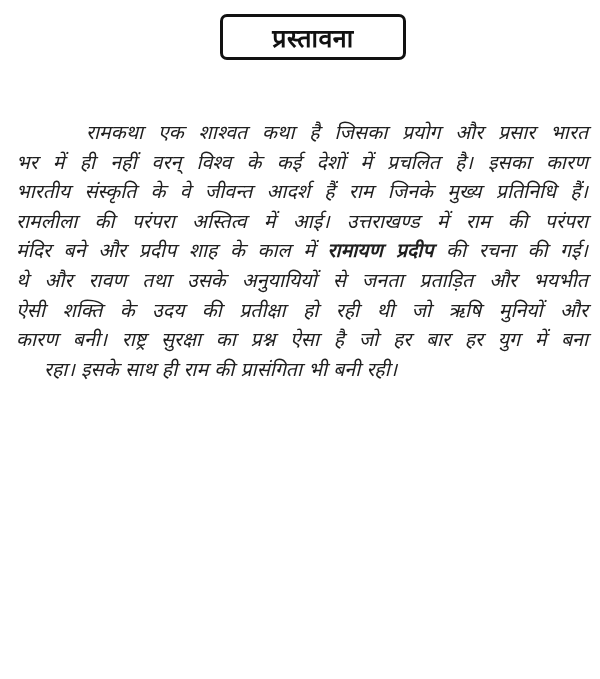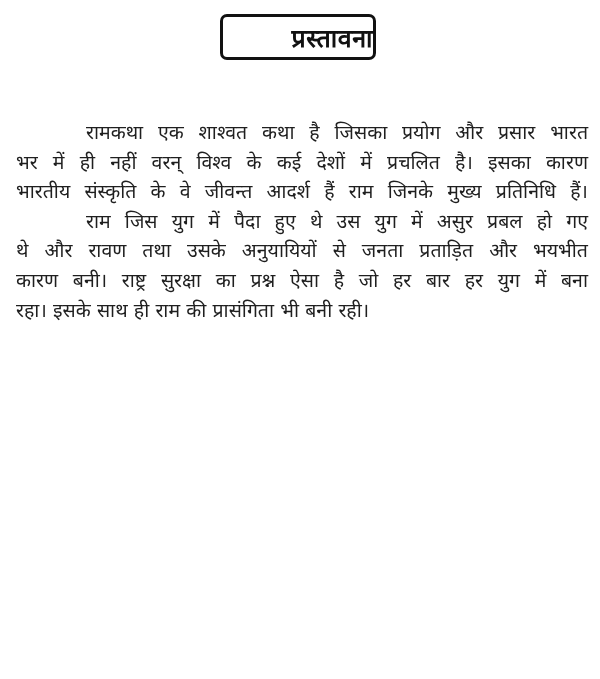--- a/index.html
+++ b/index.html
@@ -12,28 +12,28 @@
       height: 679px;
       position: relative;
       overflow: hidden;
       font-family: "DejaVu Sans", sans-serif;
       color: #1a1a1a;
     }
     .title-box {
       position: absolute;
       left: 220px;
       top: 14px;
-      width: 156px;
+      width: 186px;
       height: 46px;
       border: 3px solid #111;
       border-radius: 7px;
       box-sizing: border-box;
       display: flex;
       align-items: center;
-      justify-content: flex-end;
+      justify-content: center;
     }
     .title-text {
       font-family: "DejaVu Sans", sans-serif;
       font-weight: bold;
       font-size: 25px;
       color: #111;
       letter-spacing: 0.5px;
     }
     .body-text {
       position: absolute;
@@ -43,43 +43,47 @@
     }
     .line {
       display: block;
       font-size: 19.5px;
       line-height: 29.6px;
       height: 29.6px;
       white-space: nowrap;
       text-align: justify;
       text-align-last: justify;
       color: #1f1f1f;
+      font-style: italic;
     }
     .line.indent {
       padding-left: 70px;
     }
     .line.last {
       text-align-last: left;
+      margin-left: 28px;
     }
     .bold {
       font-weight: bold;
     }
   </style>
 </head>
 <body>
 
 <div class="title-box">
   <span class="title-text">प्रस्तावना</span>
 </div>
 
 <div class="body-text">
   <div>
     <span class="line indent">रामकथा एक शाश्वत कथा है जिसका प्रयोग और प्रसार भारत</span>
     <span class="line">भर में ही नहीं वरन् विश्व के कई देशों में प्रचलित है। इसका कारण</span>
     <span class="line">भारतीय संस्कृति के वे जीवन्त आदर्श हैं राम जिनके मुख्य प्रतिनिधि हैं।</span>
+    <span class="line">रामलीला की परंपरा अस्तित्व में आई। उत्तराखण्ड में राम की परंपरा</span>
+    <span class="line"><span>मंदिर बने और प्रदीप शाह के काल में </span><span class="bold">रामायण प्रदीप</span><span> की रचना की गई।</span></span>
   </div>
   <div>
-    <span class="line indent">राम जिस युग में पैदा हुए थे उस युग में असुर प्रबल हो गए</span>
     <span class="line">थे और रावण तथा उसके अनुयायियों से जनता प्रताड़ित और भयभीत</span>
+    <span class="line">ऐसी शक्ति के उदय की प्रतीक्षा हो रही थी जो ऋषि मुनियों और</span>
     <span class="line">कारण बनी। राष्ट्र सुरक्षा का प्रश्न ऐसा है जो हर बार हर युग में बना</span>
     <span class="line last">रहा। इसके साथ ही राम की प्रासंगिता भी बनी रही।</span>
   </div>
 </div>
 
 </body></html>

